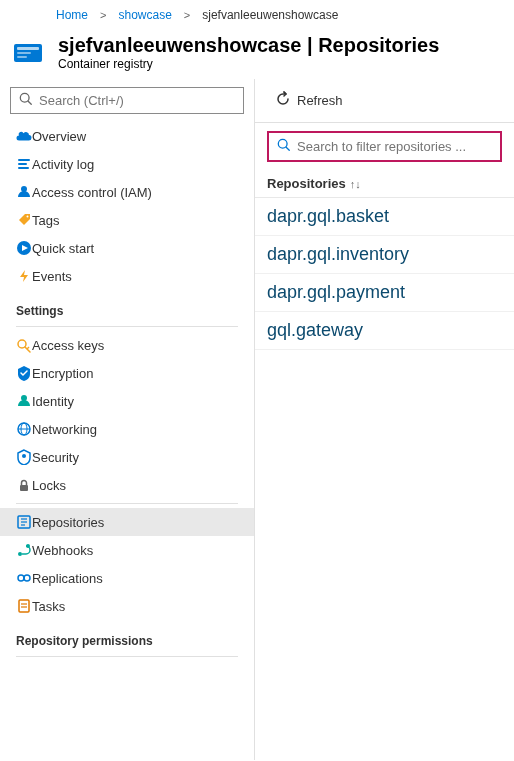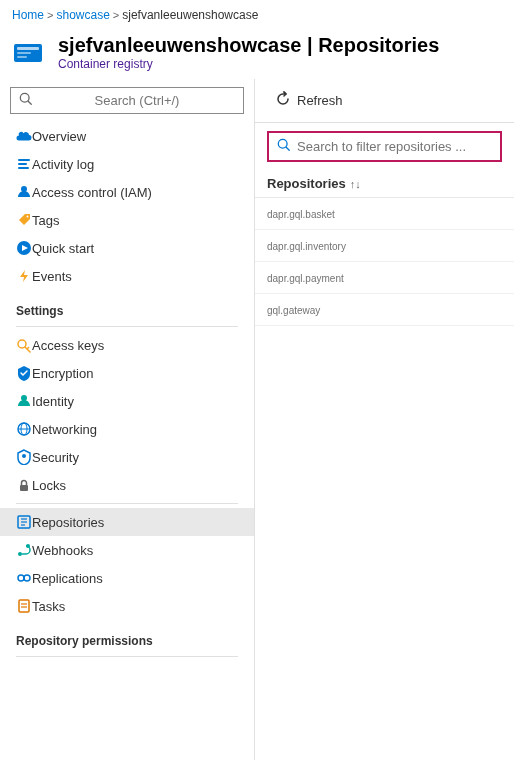--- a/index.html
+++ b/index.html
@@ -13,21 +13,22 @@
       overflow-x: hidden;
     }
 
     
     .breadcrumb {
       padding: 8px 12px;
       font-size: 12px;
       color: #0078d4;
       display: flex;
       align-items: center;
-      gap: 3px;
+      gap: 12px;
+      margin-left: 44px;
     }
     .breadcrumb span.sep {
       color: #666;
       font-size: 11px;
     }
     .breadcrumb a {
       color: #0078d4;
       text-decoration: none;
     }
 
@@ -44,21 +45,21 @@
       margin-top: 2px;
       flex-shrink: 0;
     }
     .header-text h1 {
       font-size: 20px;
       font-weight: 600;
       color: #000;
     }
     .header-text .subtitle {
       font-size: 12px;
-      color: #4c1d95;
+      color: #000000;
     }
 
     
     .main-layout {
       display: flex;
       height: calc(761px - 80px);
     }
 
     
     .sidebar {
@@ -77,21 +78,20 @@
       padding: 4px 8px;
       gap: 6px;
       background: #fff;
     }
     .search-box input {
       border: none;
       outline: none;
       font-size: 13px;
       width: 100%;
       color: #333;
-      text-align: center;
     }
     .search-box .search-icon-svg {
       color: #666;
       flex-shrink: 0;
     }
 
     .nav-item {
       display: flex;
       align-items: center;
       gap: 0;
@@ -184,23 +184,23 @@
     .repo-list {
       overflow-y: auto;
       flex: 1;
     }
     .repo-item {
       padding: 8px 12px;
       cursor: pointer;
       border-bottom: 1px solid #f0f0f0;
     }
     .repo-item a {
-      color: #737373;
+      color: #0c4a6e;
       text-decoration: none;
-      font-size: 10px;
+      font-size: 18px;
     }
 
     
     .sidebar::-webkit-scrollbar { width: 8px; }
     .sidebar::-webkit-scrollbar-track { background: #f0f0f0; }
     .sidebar::-webkit-scrollbar-thumb { background: #c0c0c0; }
 
     
     .icon-blue { color: #0078d4; }
     .icon-yellow { color: #f5a623; }

